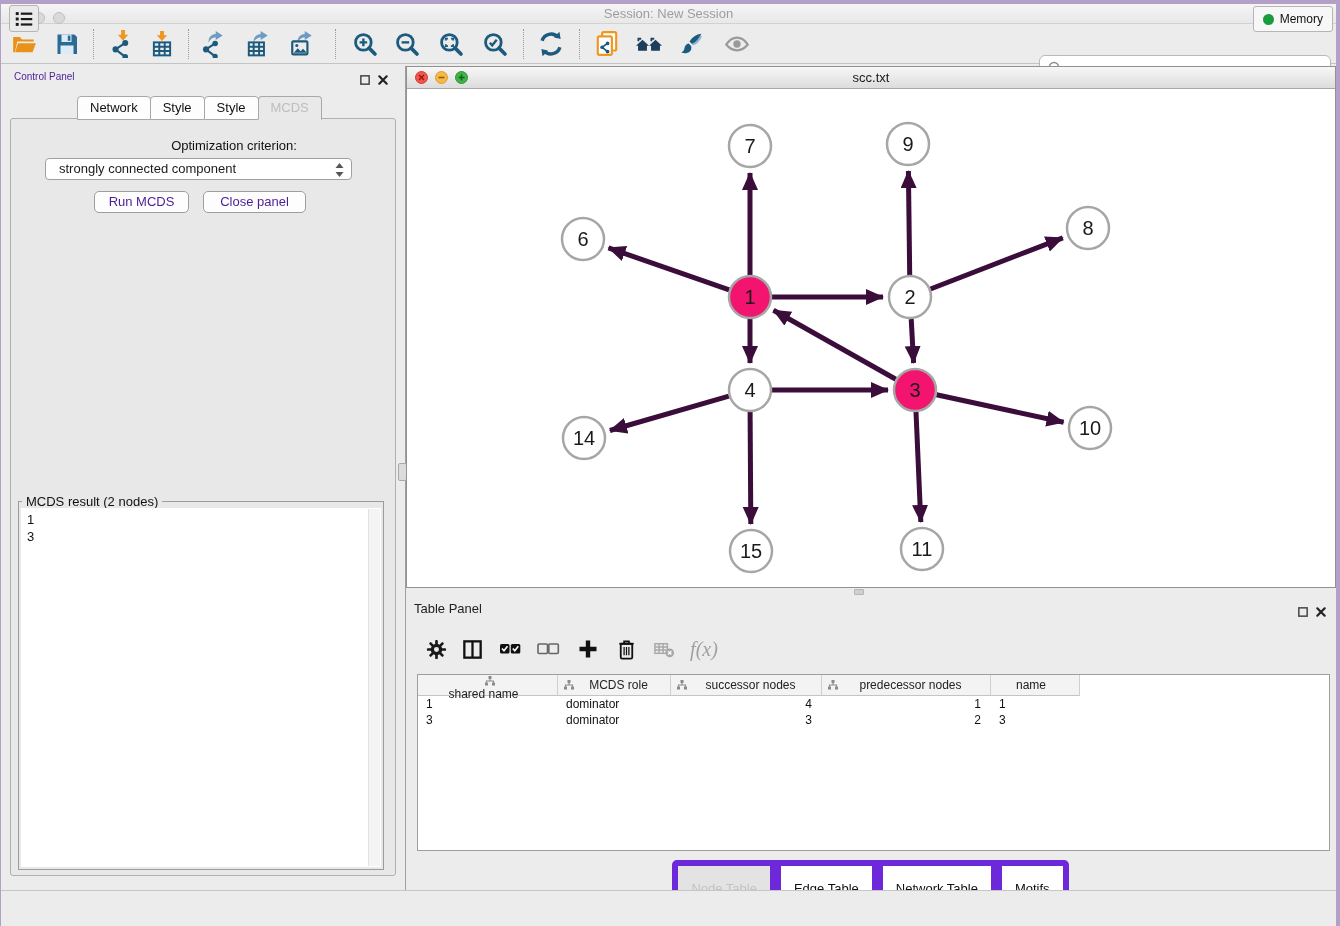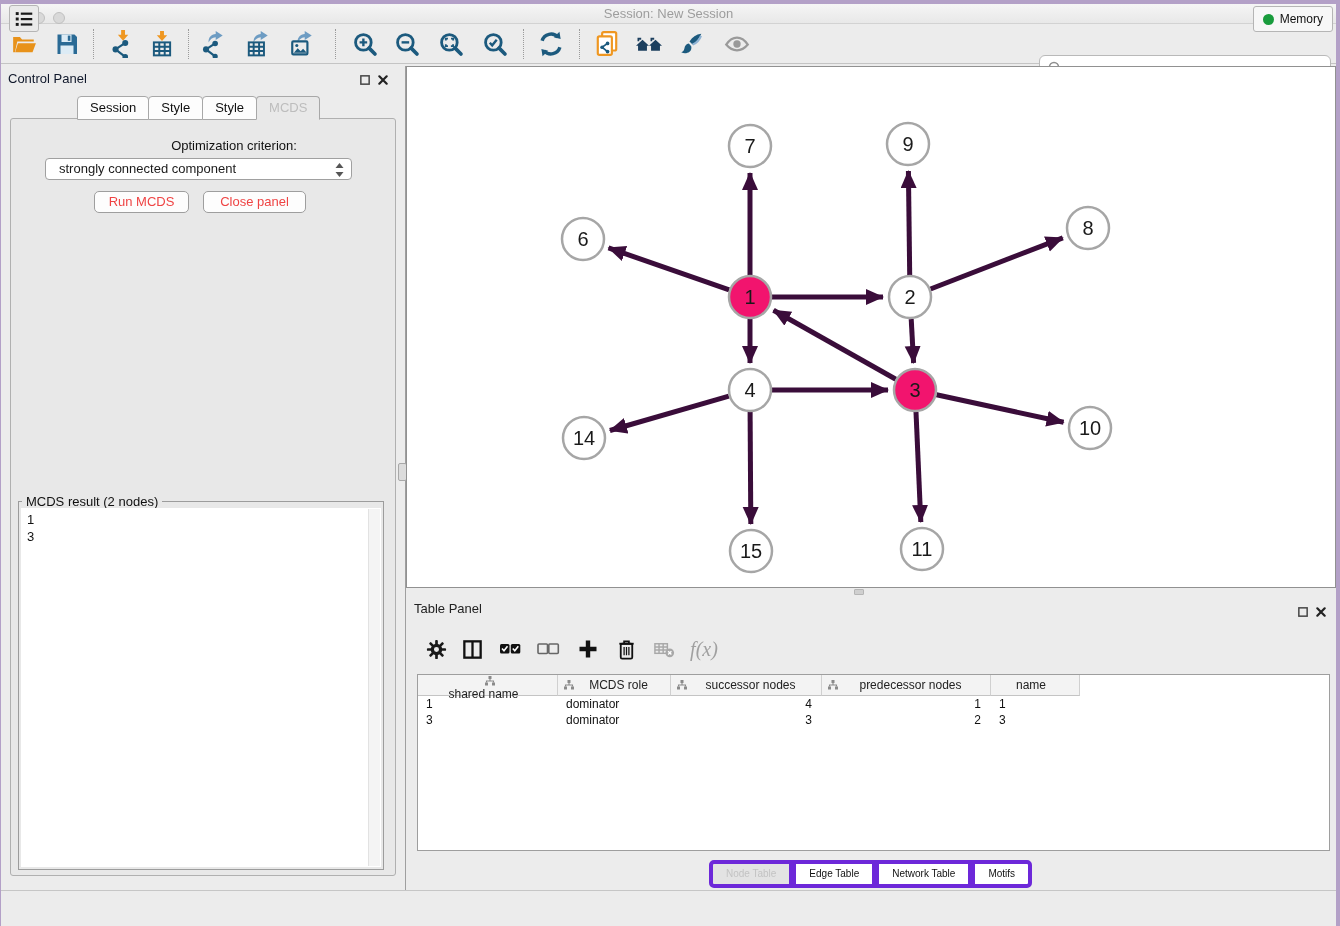--- a/index.html
+++ b/index.html
@@ -23,35 +23,35 @@
     background:#ececec; border-bottom:1px solid #c4c4c4; }
   .tbi { position:absolute; top:50%; transform:translate(-50%,-50%); width:32px; height:32px;
     display:flex; align-items:center; justify-content:center; }
   .tbsep { position:absolute; top:5px; height:30px; width:0; border-left:1px dotted #9a9a9a; }
   .searchbox { position:absolute; left:1038px; top:31px; width:292px; height:26px;
     background:#fff; border:1px solid #b9b9b9; border-radius:6px; display:flex; align-items:center; }
   .searchbox svg { margin-left:7px; }
   .searchbox input { border:none; outline:none; flex:1; height:20px; font-size:13px; background:transparent; padding:0 6px; }
 
   
-  .cp-title { position:absolute; left:8px; top:71px; font-size:13px; color:#0f172a; }
+  .cp-title { position:absolute; left:14px; top:71px; font-size:10px; color:#4c1d95; }
   .panel-btn { position:absolute; width:14px; height:14px; display:flex; align-items:center; justify-content:center; }
   .cp-tabs { position:absolute; left:78px; top:96px; display:flex; }
   .cp-tab { font-size:13px; padding:3px 12px 4px; background:#fdfdfd; border:1px solid #a8a8a8;
     margin-left:-1px; border-radius:4px 4px 0 0; color:#111; position:relative; z-index:2; }
   .cp-tab.active { background:#e9e9e9; color:#bdbdbd; border-bottom-color:#e9e9e9; }
   .cp-body { position:absolute; left:10px; top:118px; width:386px; height:758px;
     border:1px solid #b0b0b0; border-radius:3px; background:#e8e8e8; }
   .opt-label { position:absolute; left:10px; top:138px; width:448px; text-align:center; font-size:13px; color:#111; }
   .criterion-select { position:absolute; left:45px; top:158px; width:307px; height:22px;
     background:#fff; border:1px solid #a0a0a0; border-radius:4px; font-size:13px;
     line-height:20px; padding-left:13px; }
   .criterion-select .stepper { position:absolute; right:6px; top:3px; }
   .cp-btn { position:absolute; top:191px; height:22px; background:#fdfdfd; border:1px solid #9e9e9e;
-    border-radius:5px; font-size:13px; text-align:center; line-height:20px; color:#ef4444; }
+    border-radius:5px; font-size:13px; text-align:center; line-height:20px; color:#4c1d95; }
   .fieldset { position:absolute; left:18px; top:501px; width:366px; height:369px; border:1px solid #9c9c9c; }
   .fieldset-legend { position:absolute; left:22px; top:494px; background:#e8e8e8; padding:0 4px; font-size:13px; color:#111; }
   .result-box { position:absolute; left:21px; top:508px; width:360px; height:359px; background:#fff; }
   .result-box pre { position:absolute; left:6px; top:3px; font-family:"Liberation Sans","DejaVu Sans",sans-serif;
     font-size:13px; line-height:17px; color:#111; }
   .result-scroll { position:absolute; right:1px; top:1px; width:12px; height:357px;
     background:#f4f4f4; border-left:1px solid #e2e2e2; }
 
   
   .v-divider { position:absolute; left:405px; top:66px; width:1px; height:824px; background:#9f9f9f; }
@@ -84,21 +84,21 @@
   .thead { display:flex; height:21px; }
   .th { height:21px; background:#f3f3f3; border-right:1px solid #d0d0d0; border-bottom:1px solid #c4c4c4;
     display:flex; align-items:center; font-size:12px; color:#222; }
   .tree-ic { margin-left:5px; display:flex; }
   .th-label { flex:1; text-align:center; padding-right:8px; }
   .tr { display:flex; height:16px; }
   .td { font-size:12px; line-height:16px; color:#111; overflow:hidden; }
   .td.left { text-align:left; padding-left:8px; }
   .td.right { text-align:right; padding-right:10px; }
   .bt-tabs { position:absolute; left:0; top:263px; width:930px; display:flex; justify-content:center; }
-  .bt-tab { font-size:10px; padding:4px 13px 5px; background:#fff; border:4px solid #6d28d9;
+  .bt-tab { font-size:13px; padding:15px 13px 5px; background:#fff; border:6px solid #6d28d9;
     margin-left:-1px; color:#111; }
   .bt-tab:first-child { border-radius:5px 0 0 5px; }
   .bt-tab:last-child { border-radius:0 5px 5px 0; }
   .bt-tab.active { background:#e3e3e3; color:#c3c3c3; }
 
   
   .statusbar { position:absolute; left:1px; top:890px; width:1335px; height:36px;
     background:#ececec; border-top:1px solid #c6c6c6; }
   .list-btn { position:absolute; left:9px; top:5px; width:30px; height:27px;
     background:#eaeaea; border:1px solid #b5b5b5; border-radius:3px;
@@ -278,21 +278,21 @@
   <svg width="12" height="12" viewBox="0 0 13 13">
       <rect x="2" y="2" width="9" height="9" fill="none" stroke="#444" stroke-width="1.6"></rect>
     </svg>
 </span>
 <span class="panel-btn" style="left:376px; top:73px;">
   <svg width="12" height="12" viewBox="0 0 13 13">
       <path d="M2.5 2.5l8 8M10.5 2.5l-8 8" stroke="#222" stroke-width="2.4" stroke-linecap="round"></path>
     </svg>
 </span>
 <div class="cp-tabs">
-    <div class="cp-tab">Session</div>
+    <div class="cp-tab">Network</div>
     <div class="cp-tab">Style</div>
     <div class="cp-tab">Style</div>
     <div class="cp-tab active">MCDS</div>
   </div>
 <div class="cp-body"></div>
 <div class="opt-label">Optimization criterion:</div>
 <div class="criterion-select">
   <span>strongly connected component</span>
   <span class="stepper">
     <svg width="11" height="16" viewBox="0 0 11 16">
@@ -309,20 +309,37 @@
   <pre>1
 3</pre>
   <div class="result-scroll"></div>
 </div>
 
 <div class="v-divider"></div>
 <div class="v-handle"></div>
 <div class="h-handle"></div>
 
 <div class="net-window">
+  <div class="nw-titlebar">
+    <span class="nw-lights">
+      <svg width="13" height="13" viewBox="0 0 13 13">
+          <circle cx="6.5" cy="6.5" r="6" fill="#f3564c" stroke="#d33b30"></circle>
+          <path d="M4 4l5 5M9 4l-5 5" stroke="#8e1710" stroke-width="1.4"></path>
+        </svg>
+      <svg width="13" height="13" viewBox="0 0 13 13">
+          <circle cx="6.5" cy="6.5" r="6" fill="#f7b943" stroke="#dd9a2f"></circle>
+          <path d="M3.5 6.5h6" stroke="#8a5d05" stroke-width="1.6"></path>
+        </svg>
+      <svg width="13" height="13" viewBox="0 0 13 13">
+          <circle cx="6.5" cy="6.5" r="6" fill="#3fb549" stroke="#2f9237"></circle>
+          <path d="M6.5 3.5v6M3.5 6.5h6" stroke="#15621b" stroke-width="1.6"></path>
+        </svg>
+    </span>
+    <span>scc.txt</span>
+  </div>
   <svg class="net-canvas" id="graph-svg" width="928" height="498">
     <defs>
       <marker id="arrowhead" markerUnits="userSpaceOnUse" markerWidth="20" markerHeight="18" refX="17" refY="8" orient="auto">
         <path d="M0 0L18 8L0 16z" fill="#3a0d3a"></path>
       </marker>
     </defs>
     <g id="edges">
         <line x1="343.0" y1="186.0" x2="343.0" y2="84.0" class="edge" stroke="#3a0d3a" marker-end="url(#arrowhead)"></line>
         <line x1="322.2" y1="200.8" x2="201.5" y2="158.9" class="edge" stroke="#3a0d3a" marker-end="url(#arrowhead)"></line>
         <line x1="365.0" y1="208.0" x2="476.0" y2="208.0" class="edge" stroke="#3a0d3a" marker-end="url(#arrowhead)"></line>

